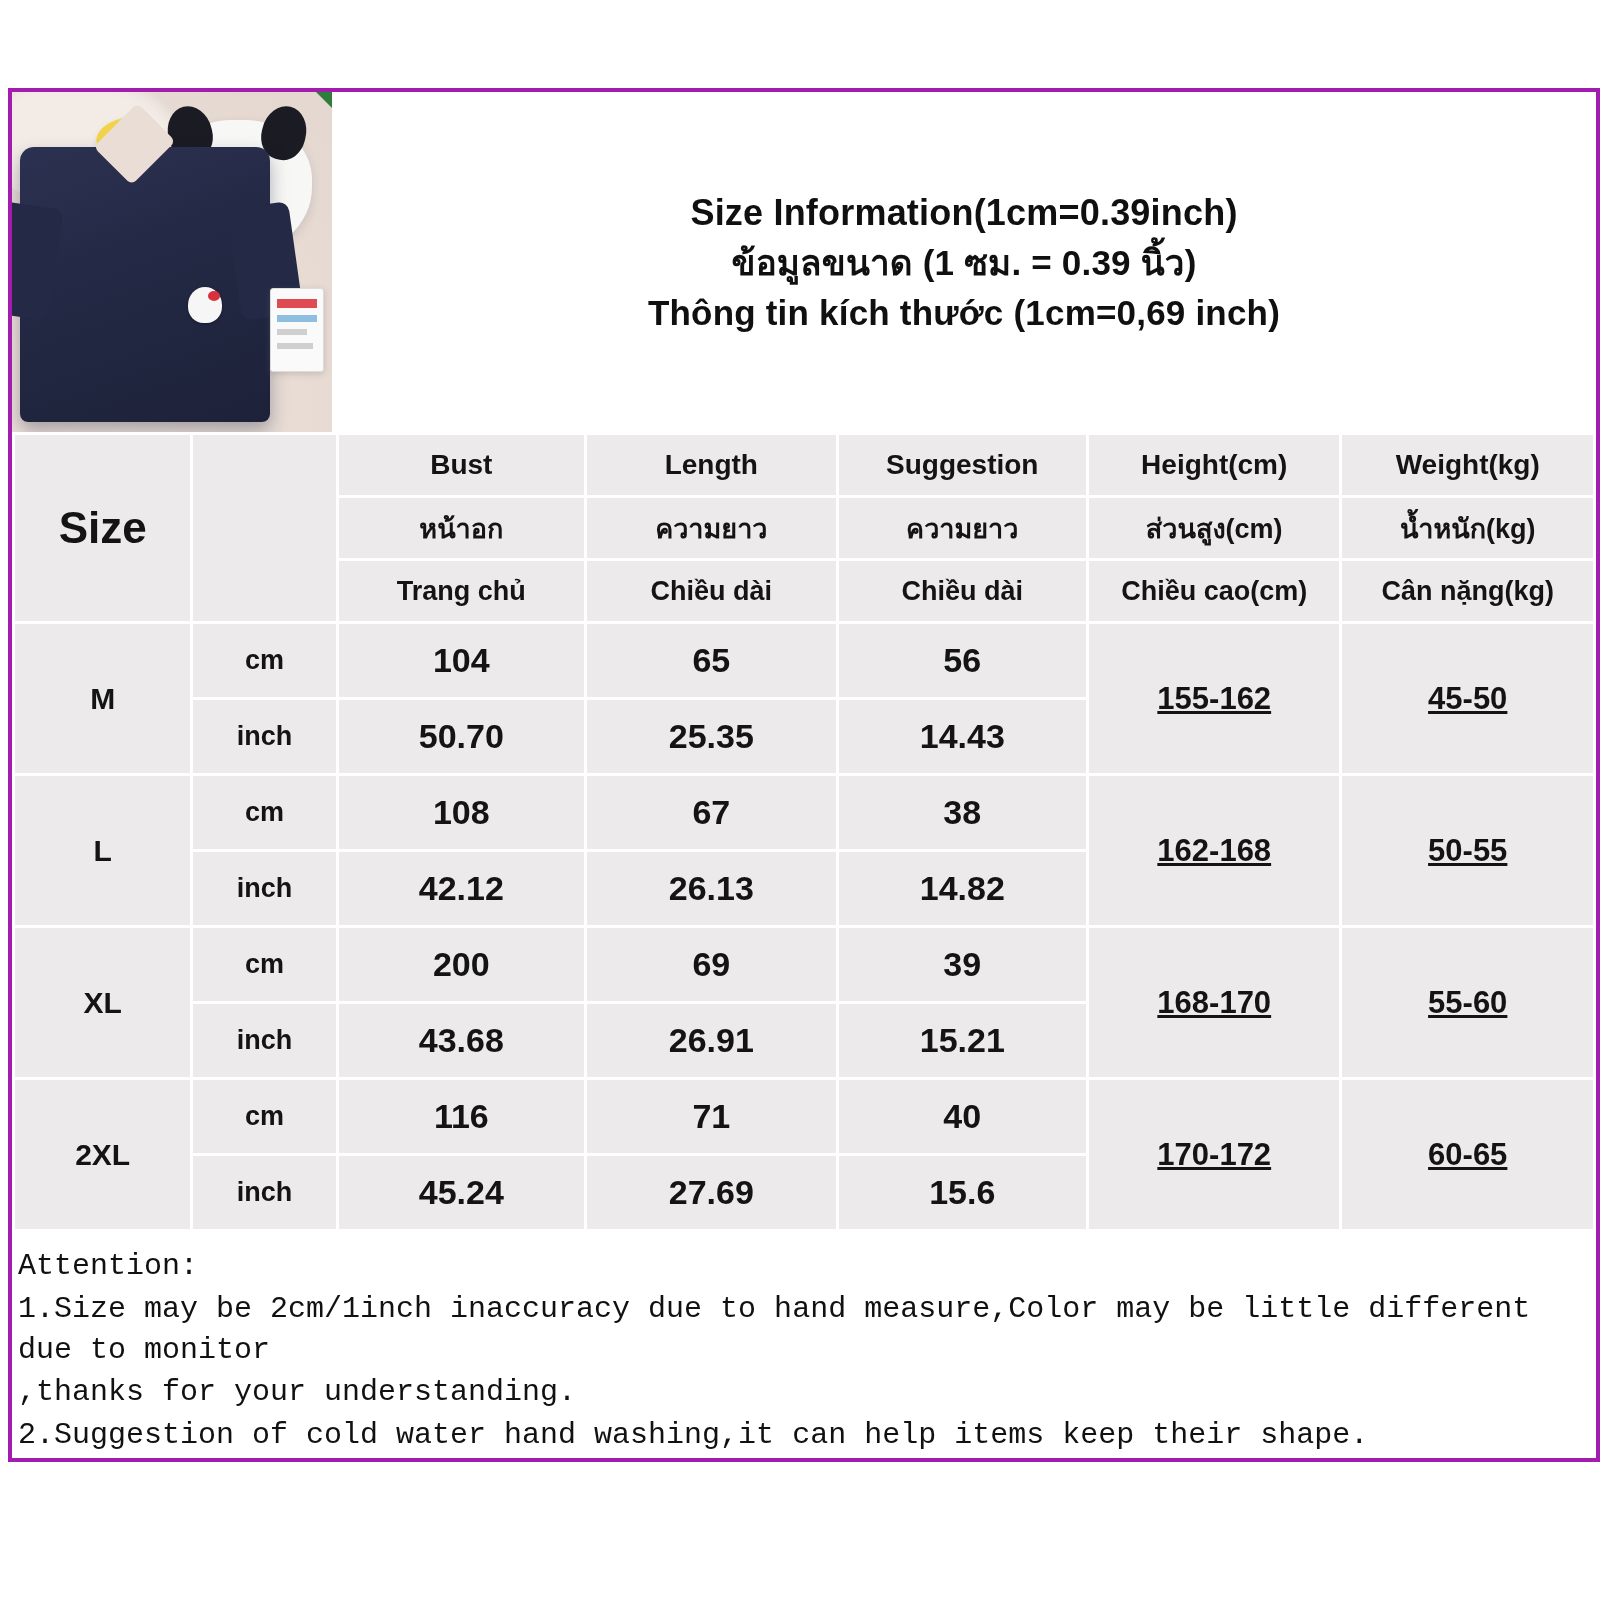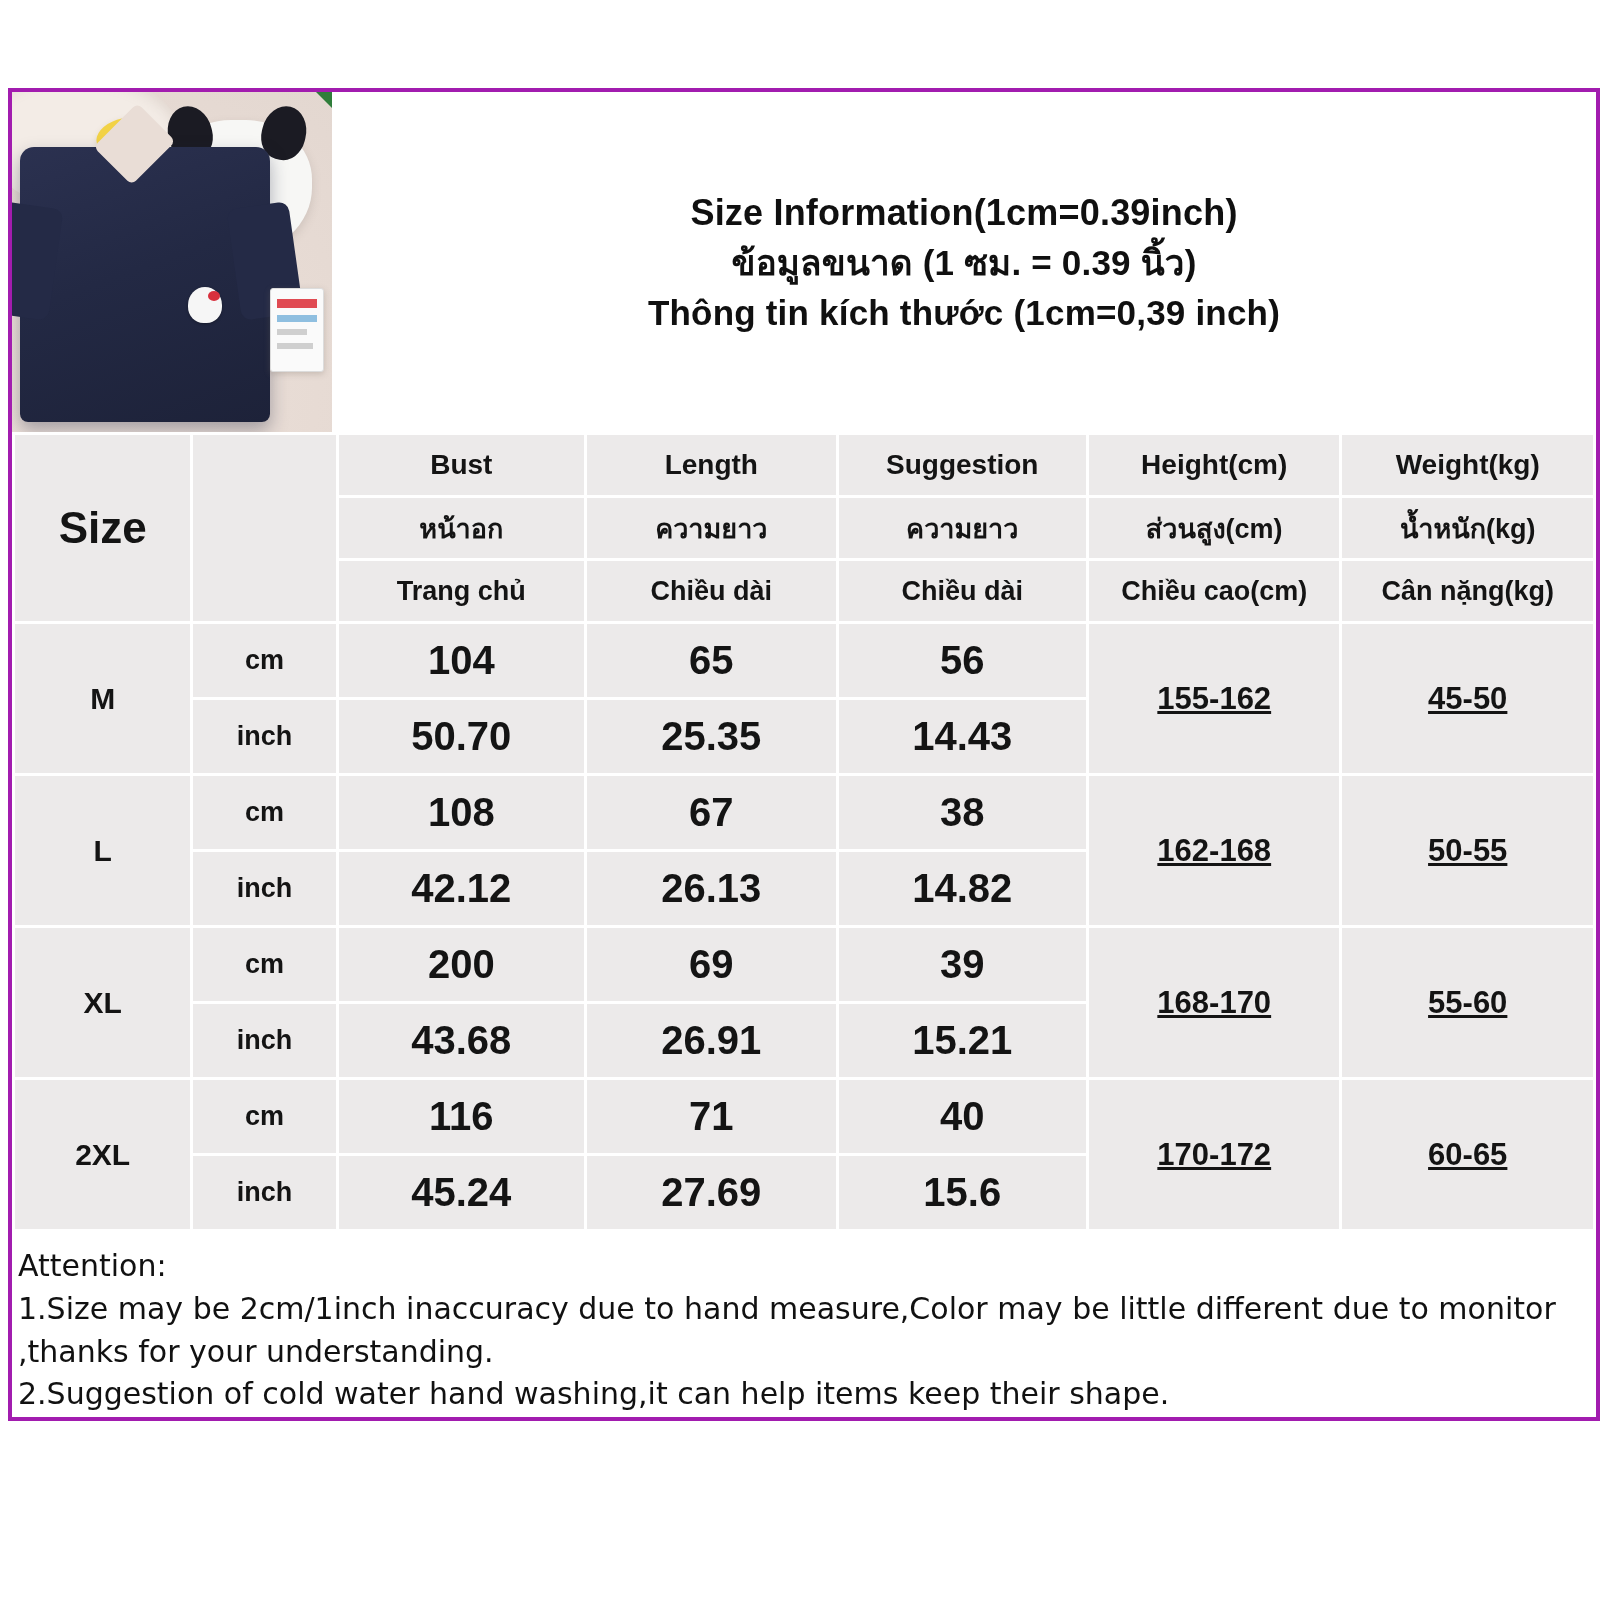--- a/index.html
+++ b/index.html
@@ -230,21 +230,21 @@
     font-size: 44px;
     background: #dedbdb;
   }
   .sizecol {
     font-size: 30px;
     background: #dedbdb;
     width: 178px;
   }
   .valcell {
     height: 73px;
-    font-size: 40px;
+    font-size: 34px;
     font-weight: normal;
     background: #eceaea;
     margin-top: 36px;
   }
   .unitcell {
     height: 73px;
     font-size: 27px;
     font-weight: bold;
     background: #eceaea;
   }
@@ -264,21 +264,21 @@
 
   
   .attention {
     margin-top: 10px;
     padding: 4px 6px 0 6px;
     font-size: 30px;
     line-height: 1.36;
     color: #111111;
     font-family: "DejaVu Sans", sans-serif;
   }
-  .attention p { margin: 0 0 2px 0; }
+  .attention p { margin: 0 0 2px 0; font-family: Liberation Mono, monospace; }
 </style>
 </head>
 <body>
 
 <div class="page">
   <div class="sheet">
 
     <div class="topband">
       <div class="photo">
         <div class="bg"></div>
@@ -299,21 +299,21 @@
           <div class="t2"></div>
           <div class="t3"></div>
           <div class="t4"></div>
         </div>
         <div class="greencorner"></div>
       </div>
 
       <div class="titlebox">
         <div class="line l1">Size Information(1cm=0.39inch)</div>
         <div class="line l2">ข้อมูลขนาด (1 ซม. = 0.39 นิ้ว)</div>
-        <div class="line l3">Thông tin kích thước (1cm=0,39 inch)</div>
+        <div class="line l3">Thông tin kích thước (1cm=0,69 inch)</div>
       </div>
     </div>
 
     <table class="size-table">
       <colgroup>
         <col class="c-size">
           <col class="c-unit">
           <col class="c-bust">
         <col class="c-len">
           <col class="c-waist">

